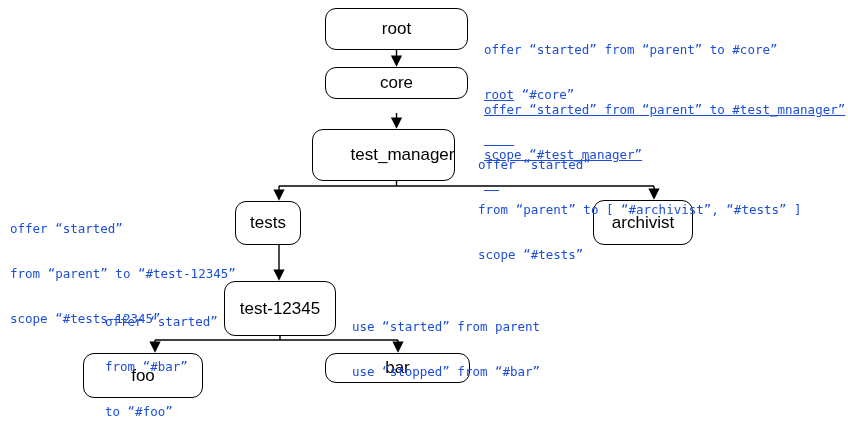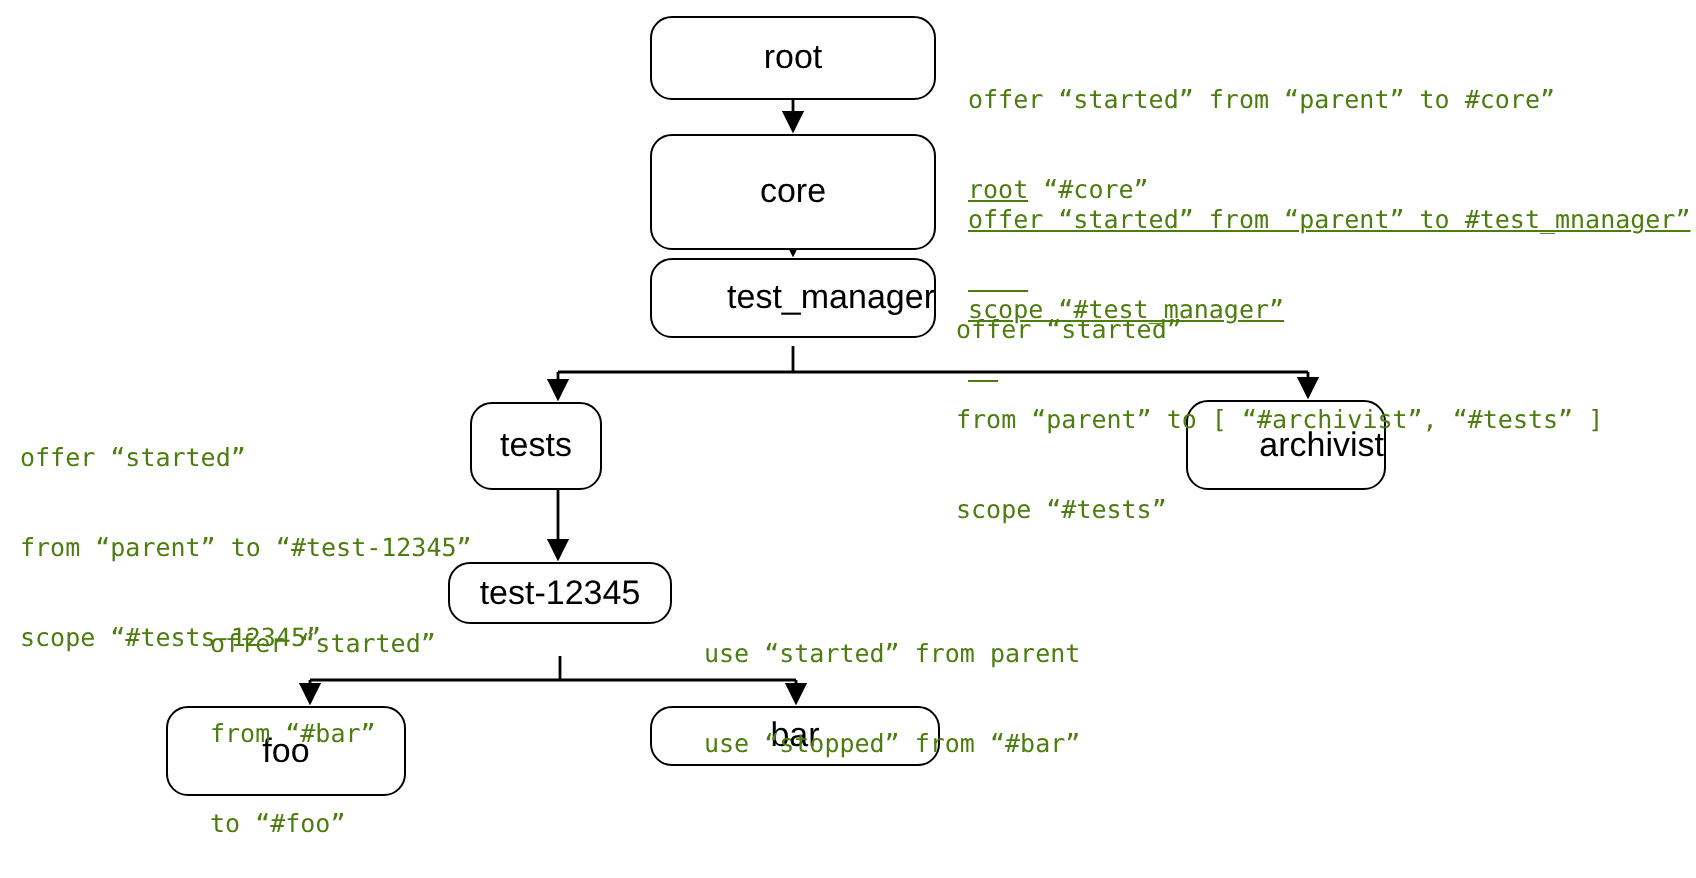--- a/index.html
+++ b/index.html
@@ -34,30 +34,30 @@
     font-size: 17px;
     color: #000000;
     z-index: 2;
   }
   .note {
     position: absolute;
     font-family: "DejaVu Sans Mono", monospace;
     font-size: 12.5px;
     line-height: 15px;
     white-space: pre;
-    color: #4d7c0f;
+    color: #1d4ed8;
     z-index: 2;
   }
   
   .n-root         { left: 325px; top:   8px; width: 143px; height: 42px; }
-  .n-core         { left: 325px; top:  67px; width: 143px; height: 58px; }
-  .n-test-manager { left: 325px; top: 129px; width: 143px; height: 40px; padding-left: 38px; }
+  .n-core         { left: 325px; top:  67px; width: 143px; height: 32px; }
+  .n-test-manager { left: 312px; top: 129px; width: 143px; height: 52px; padding-left: 38px; }
   .n-tests        { left: 235px; top: 201px; width:  66px; height: 44px; }
-  .n-archivist    { left: 593px; top: 200px; width: 100px; height: 45px; justify-content: flex-end; }
-  .n-test-12345   { left: 224px; top: 281px; width: 112px; height: 31px; }
+  .n-archivist    { left: 593px; top: 200px; width: 100px; height: 45px; }
+  .n-test-12345   { left: 224px; top: 281px; width: 112px; height: 55px; }
   .n-foo          { left:  83px; top: 353px; width: 120px; height: 45px; }
   .n-bar          { left: 325px; top: 353px; width: 145px; height: 30px; }
   
   .t-root             { left: 484px; top:  12px; }
   .t-core             { left: 484px; top:  72px; text-decoration: underline; }
   .t-test-manager     { left: 478px; top: 127px; }
   .t-tests            { left:  10px; top: 191px; }
   .t-archivist        { left: 597px; top: 261px; }
   .t-test-12345-left  { left: 105px; top: 284px; }
   .t-test-12345-right { left: 352px; top: 289px; }

